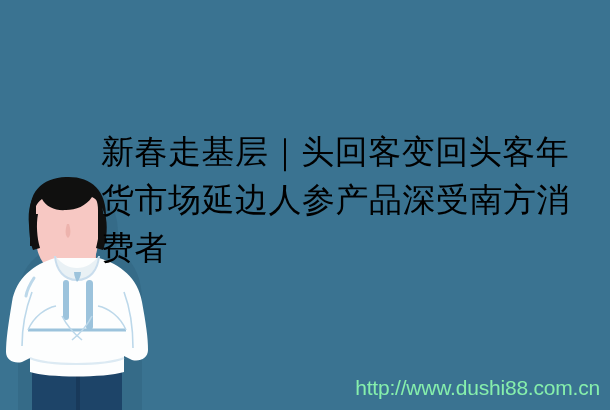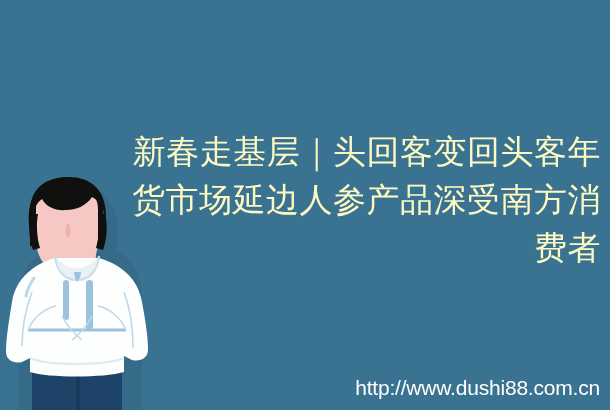--- a/index.html
+++ b/index.html
@@ -129,17 +129,17 @@
         <path d="M28 330 C34 316 46 308 56 306" fill="none" stroke="#bcd8ea" stroke-width="1.6"></path>
         <path d="M126 330 C120 316 108 308 98 306" fill="none" stroke="#bcd8ea" stroke-width="1.6"></path>
         <path d="M62 316 C66 324 72 332 82 340" fill="none" stroke="#bcd8ea" stroke-width="1.6"></path>
         <path d="M92 316 C88 324 82 332 72 340" fill="none" stroke="#bcd8ea" stroke-width="1.6"></path>
 
         <path d="M30 358 C48 366 104 366 124 358" fill="none" stroke="#dceaf3" stroke-width="2"></path>
       </g>
     </svg>
   </div>
 
-  <div id="headline" style="color: #fef9c3; text-align: right;">新春走基层｜头回客变回头客年货市场延边人参产品深受南方消费者</div>
+  <div id="headline" style="color: #000000;">新春走基层｜头回客变回头客年货市场延边人参产品深受南方消费者</div>
 
-  <div id="watermark" style="color: #ffffff;">http://www.dushi88.com.cn</div>
+  <div id="watermark" style="color: #86efac;">http://www.dushi88.com.cn</div>
 
 </div>
 
 </body></html>

